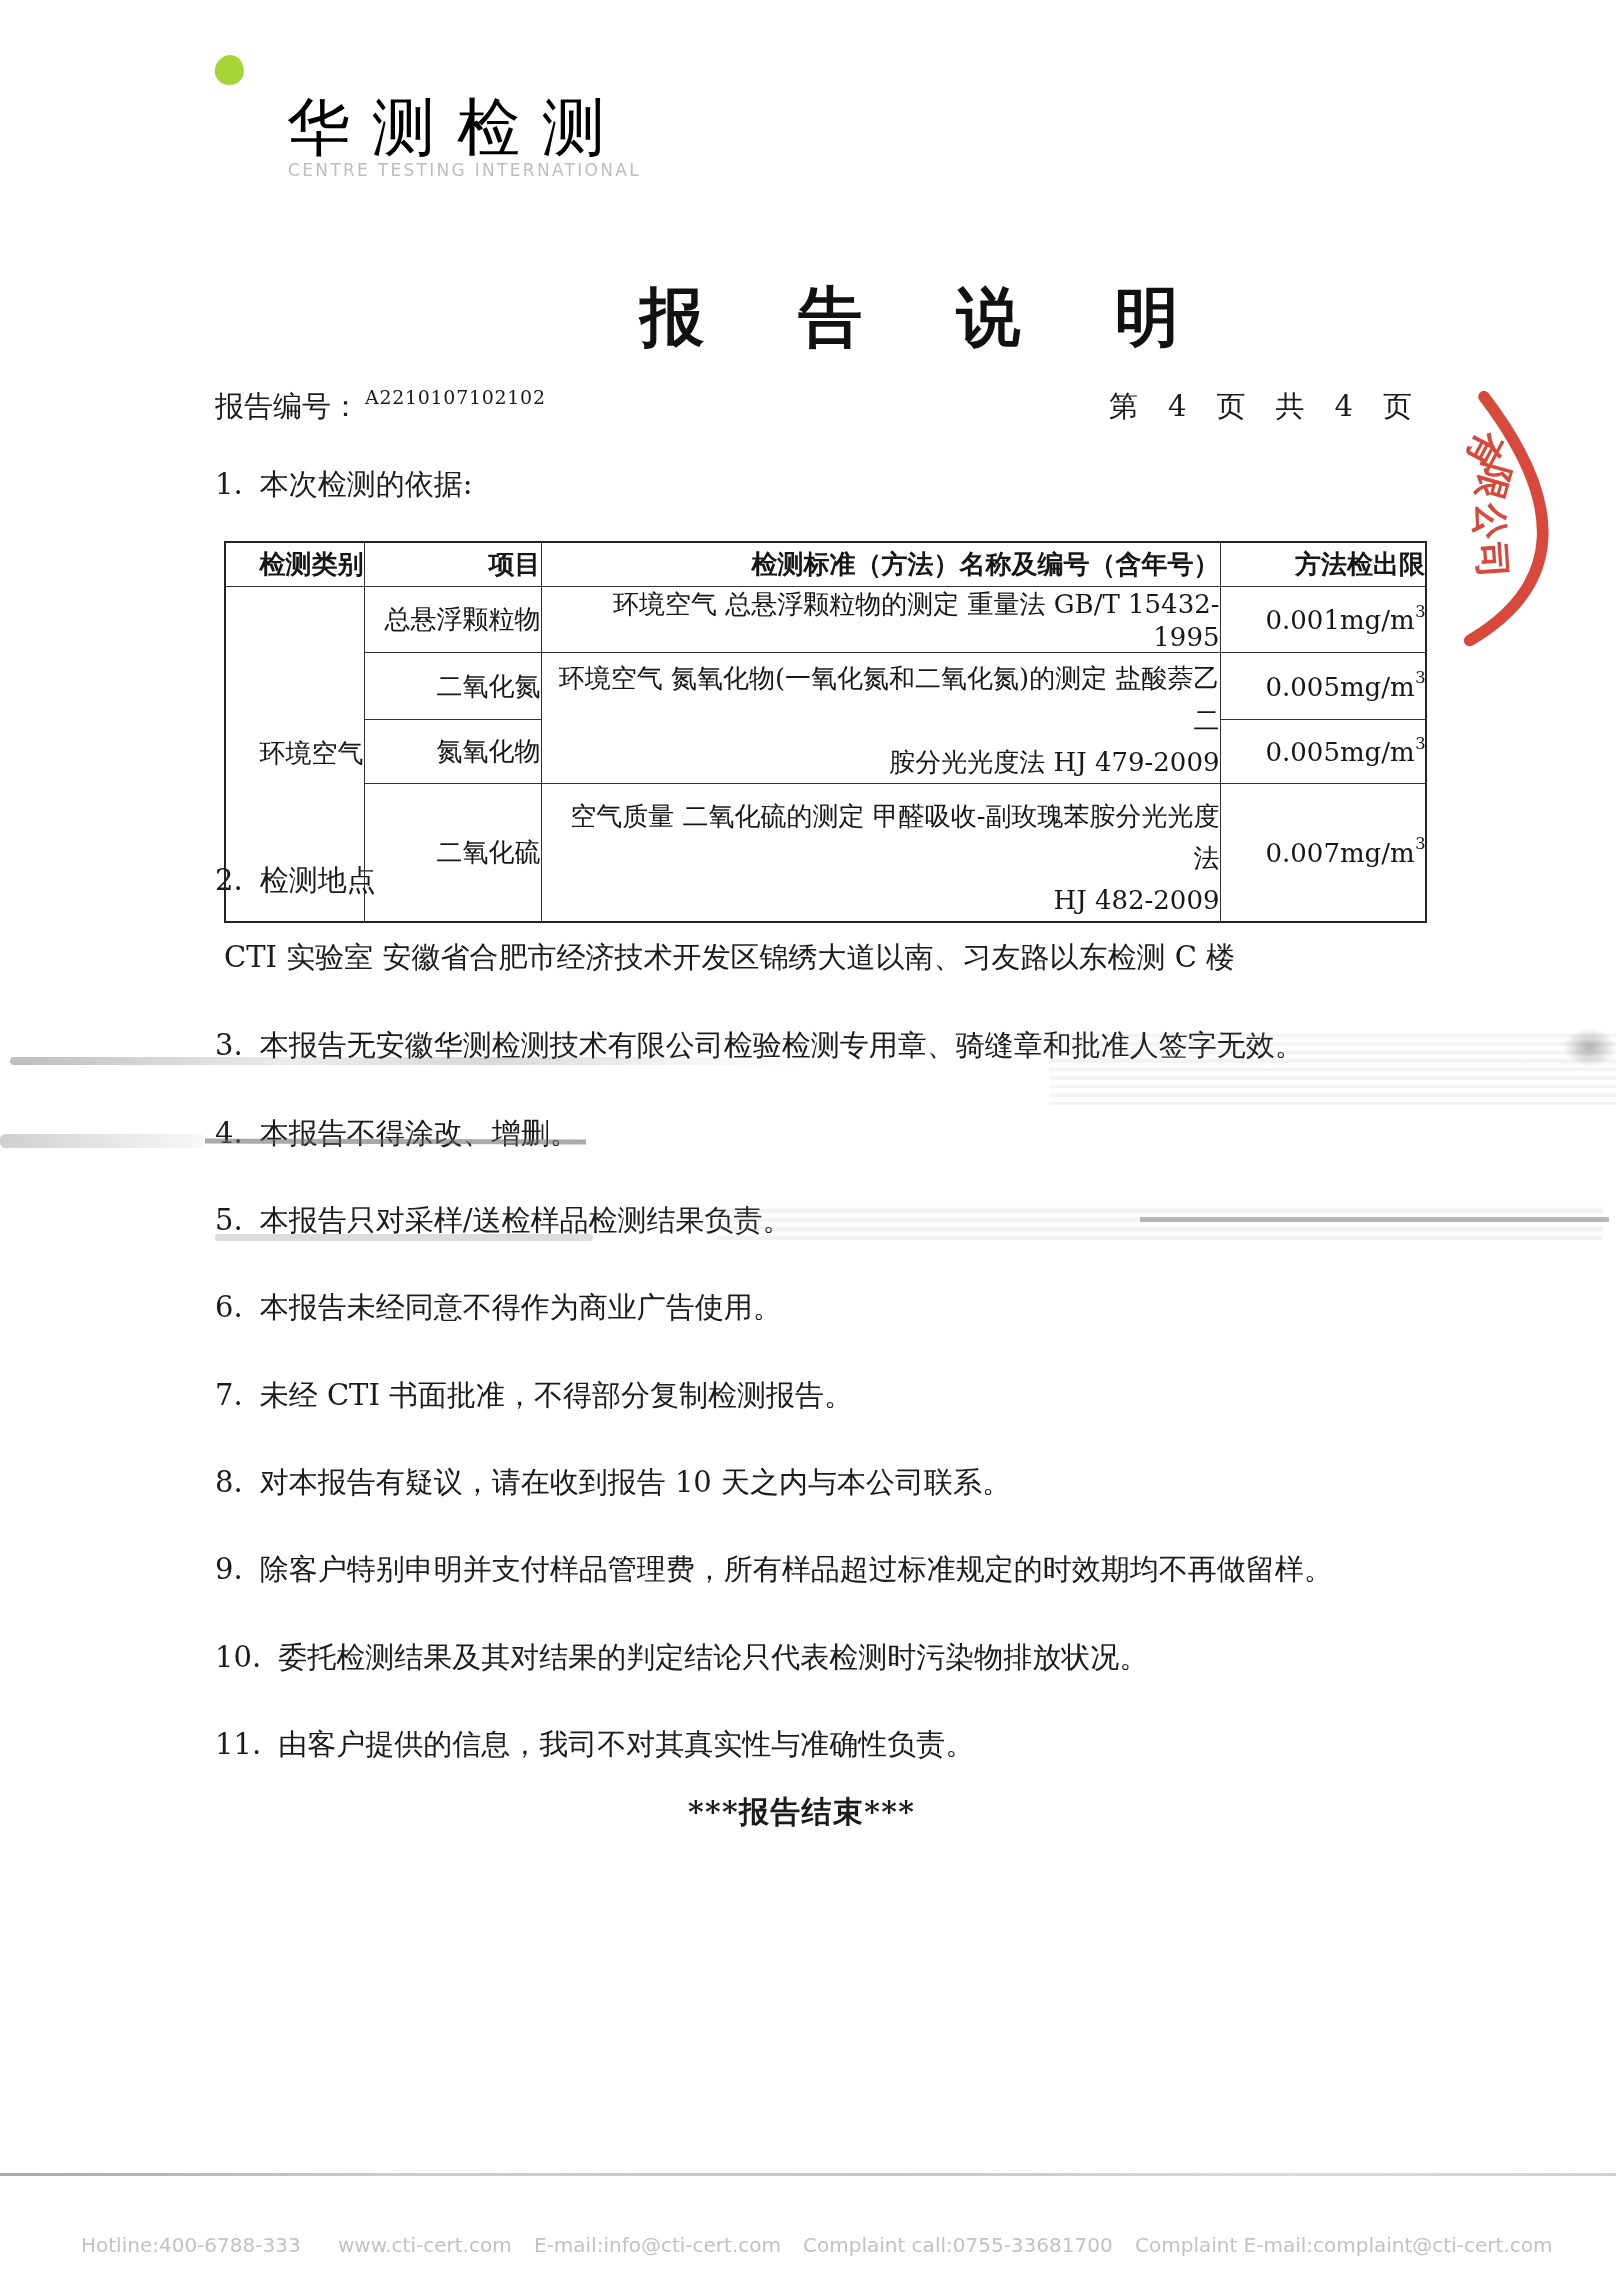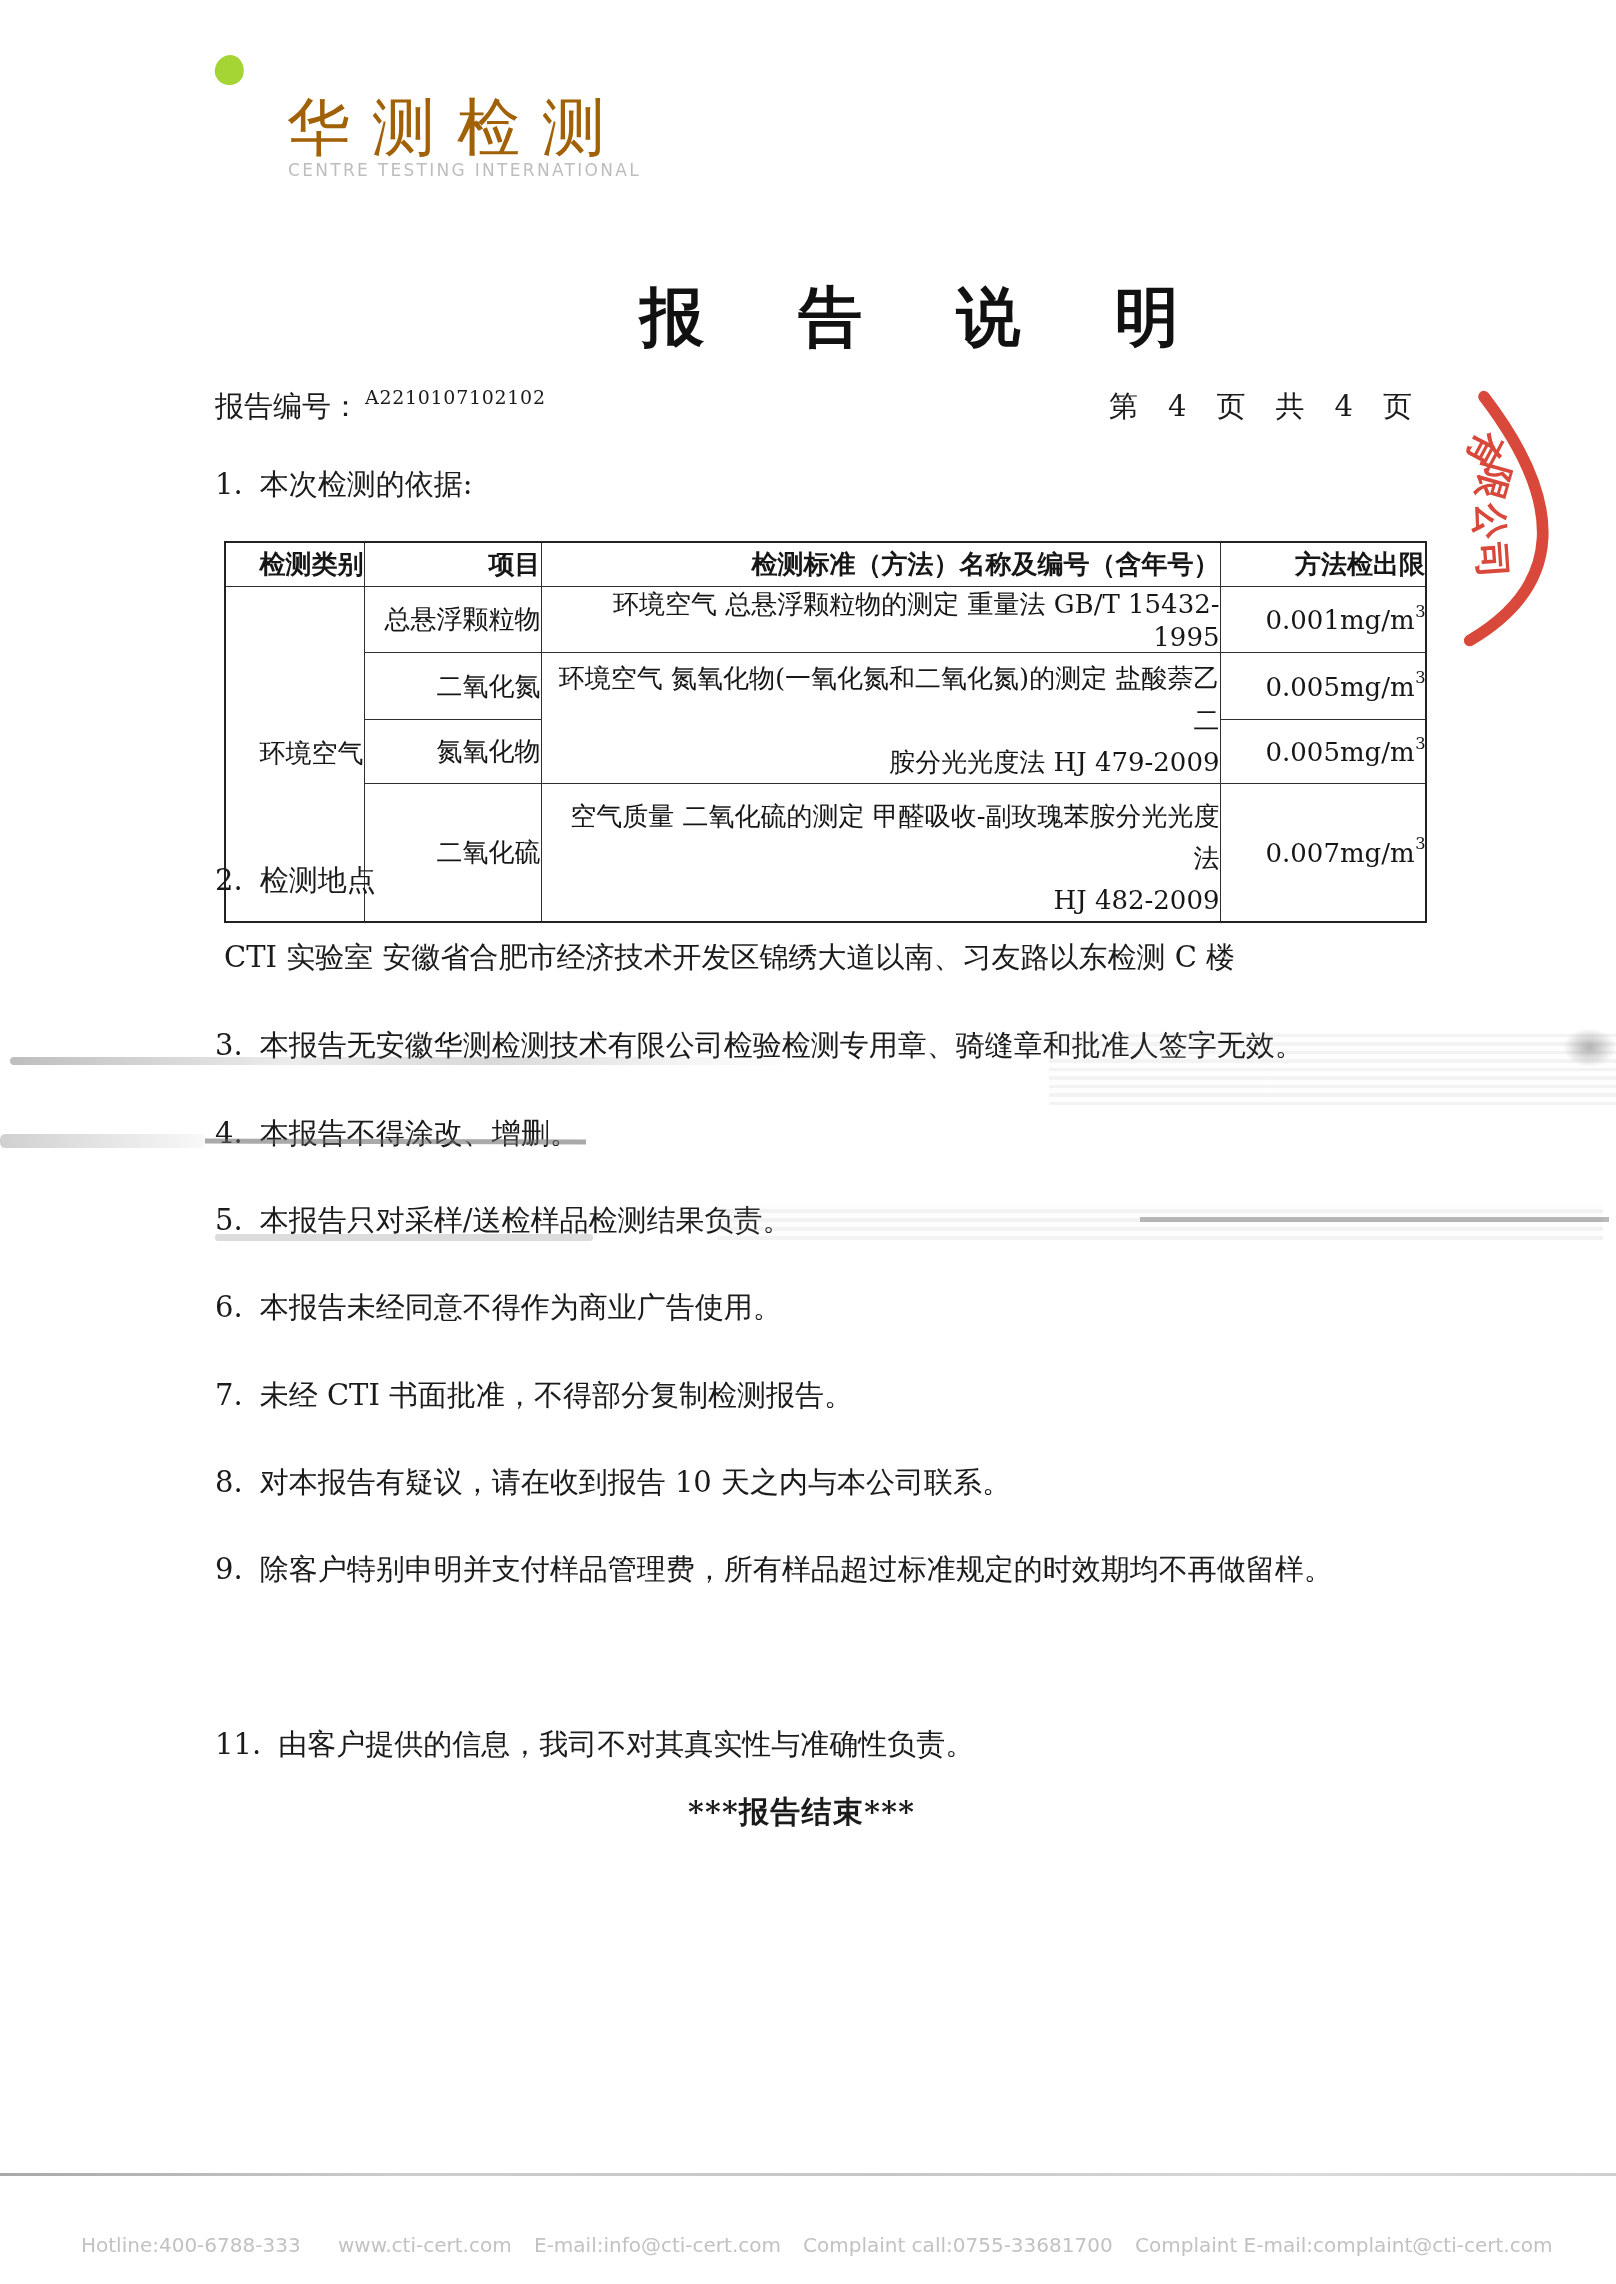--- a/index.html
+++ b/index.html
@@ -5,21 +5,21 @@
   html,body{margin:0;padding:0;background:#ffffff;}
   .page{
     position:relative; width:1616px; height:2284px; background:#ffffff;
     overflow:hidden; font-family:"DejaVu Serif","Liberation Serif",serif;
     color:#1b1b1b;
   }
   
   .logo{position:absolute;left:0;top:0;width:717px;height:215px;font-family:"DejaVu Sans","Liberation Sans",sans-serif;}
   .logo-cti{position:absolute;left:78px;top:76px;font-size:99px;line-height:1;font-weight:bold;letter-spacing:-2.6px;color:#53525f;}
   .logo-dot{position:absolute;left:215px;top:55px;width:29px;height:30px;border-radius:50% 50% 50% 50%/55% 55% 45% 45%;background:#a5d435;transform:rotate(12deg);}
-  .logo-cn{position:absolute;left:287px;top:96px;font-size:63px;line-height:1;letter-spacing:22px;color:#a16207;}
+  .logo-cn{position:absolute;left:287px;top:96px;font-size:63px;line-height:1;letter-spacing:22px;color:#000000;}
   .logo-tagline{position:absolute;left:288px;top:160px;font-size:17px;letter-spacing:2.3px;color:#bdbdbd;white-space:nowrap;}
   
   .doc-title{position:absolute;left:640px;top:274px;font-size:64px;font-weight:bold;letter-spacing:36px;white-space:nowrap;color:#111;}
   .report-label{position:absolute;left:215px;top:387px;font-size:29px;}
   .report-value{position:absolute;left:365px;top:386px;font-size:19px;letter-spacing:0.7px;}
   .pagination{position:absolute;left:1109px;top:387px;font-size:29px;white-space:nowrap;}
   .pagination span{margin-right:30px;}
   .pagination span:last-child{margin-right:0;}
   
   .standards{position:absolute;left:224px;top:541px;width:1201px;border-collapse:collapse;table-layout:fixed;font-size:26px;color:#161616;}
@@ -123,20 +123,21 @@
   <div class="note n1"><span class="num">1.</span><span class="txt">本次检测的依据:</span></div>
   <div class="note n2"><span class="num">2.</span><span class="txt">检测地点</span></div>
   <div class="location">CTI 实验室 安徽省合肥市经济技术开发区锦绣大道以南、习友路以东检测 C 楼</div>
   <div class="note n3"><span class="num">3.</span><span class="txt">本报告无安徽华测检测技术有限公司检验检测专用章、骑缝章和批准人签字无效。</span></div>
   <div class="note n4"><span class="num">4.</span><span class="txt">本报告不得涂改、增删。</span></div>
   <div class="note n5"><span class="num">5.</span><span class="txt">本报告只对采样/送检样品检测结果负责。</span></div>
   <div class="note n6"><span class="num">6.</span><span class="txt">本报告未经同意不得作为商业广告使用。</span></div>
   <div class="note n7"><span class="num">7.</span><span class="txt">未经 CTI 书面批准，不得部分复制检测报告。</span></div>
   <div class="note n8"><span class="num">8.</span><span class="txt">对本报告有疑议，请在收到报告 10 天之内与本公司联系。</span></div>
   <div class="note n9"><span class="num">9.</span><span class="txt">除客户特别申明并支付样品管理费，所有样品超过标准规定的时效期均不再做留样。</span></div>
+  <div class="note n10"><span class="num">10.</span><span class="txt">委托检测结果及其对结果的判定结论只代表检测时污染物排放状况。</span></div>
   <div class="note n11"><span class="num">11.</span><span class="txt">由客户提供的信息，我司不对其真实性与准确性负责。</span></div>
 
   <div class="end-marker">***报告结束***</div>
 
   <svg class="stamp" viewBox="0 0 300 480" xmlns="http://www.w3.org/2000/svg">
     <path d="M 97 68 Q 288 318 75 443" fill="none" stroke="#d5392b" stroke-width="18" stroke-linecap="round"></path>
     <text x="0" y="0" transform="translate(99,151) rotate(118)" font-size="56" font-weight="bold" fill="#d5392b" text-anchor="middle" dominant-baseline="central" font-family="DejaVu Serif, serif">有</text>
     <text x="0" y="0" transform="translate(111,199) rotate(106)" font-size="56" font-weight="bold" fill="#d5392b" text-anchor="middle" dominant-baseline="central" font-family="DejaVu Serif, serif">限</text>
     <text x="0" y="0" transform="translate(107,260) rotate(96)" font-size="56" font-weight="bold" fill="#d5392b" text-anchor="middle" dominant-baseline="central" font-family="DejaVu Serif, serif">公</text>
     <text x="0" y="0" transform="translate(110,320) rotate(86)" font-size="56" font-weight="bold" fill="#d5392b" text-anchor="middle" dominant-baseline="central" font-family="DejaVu Serif, serif">司</text>

